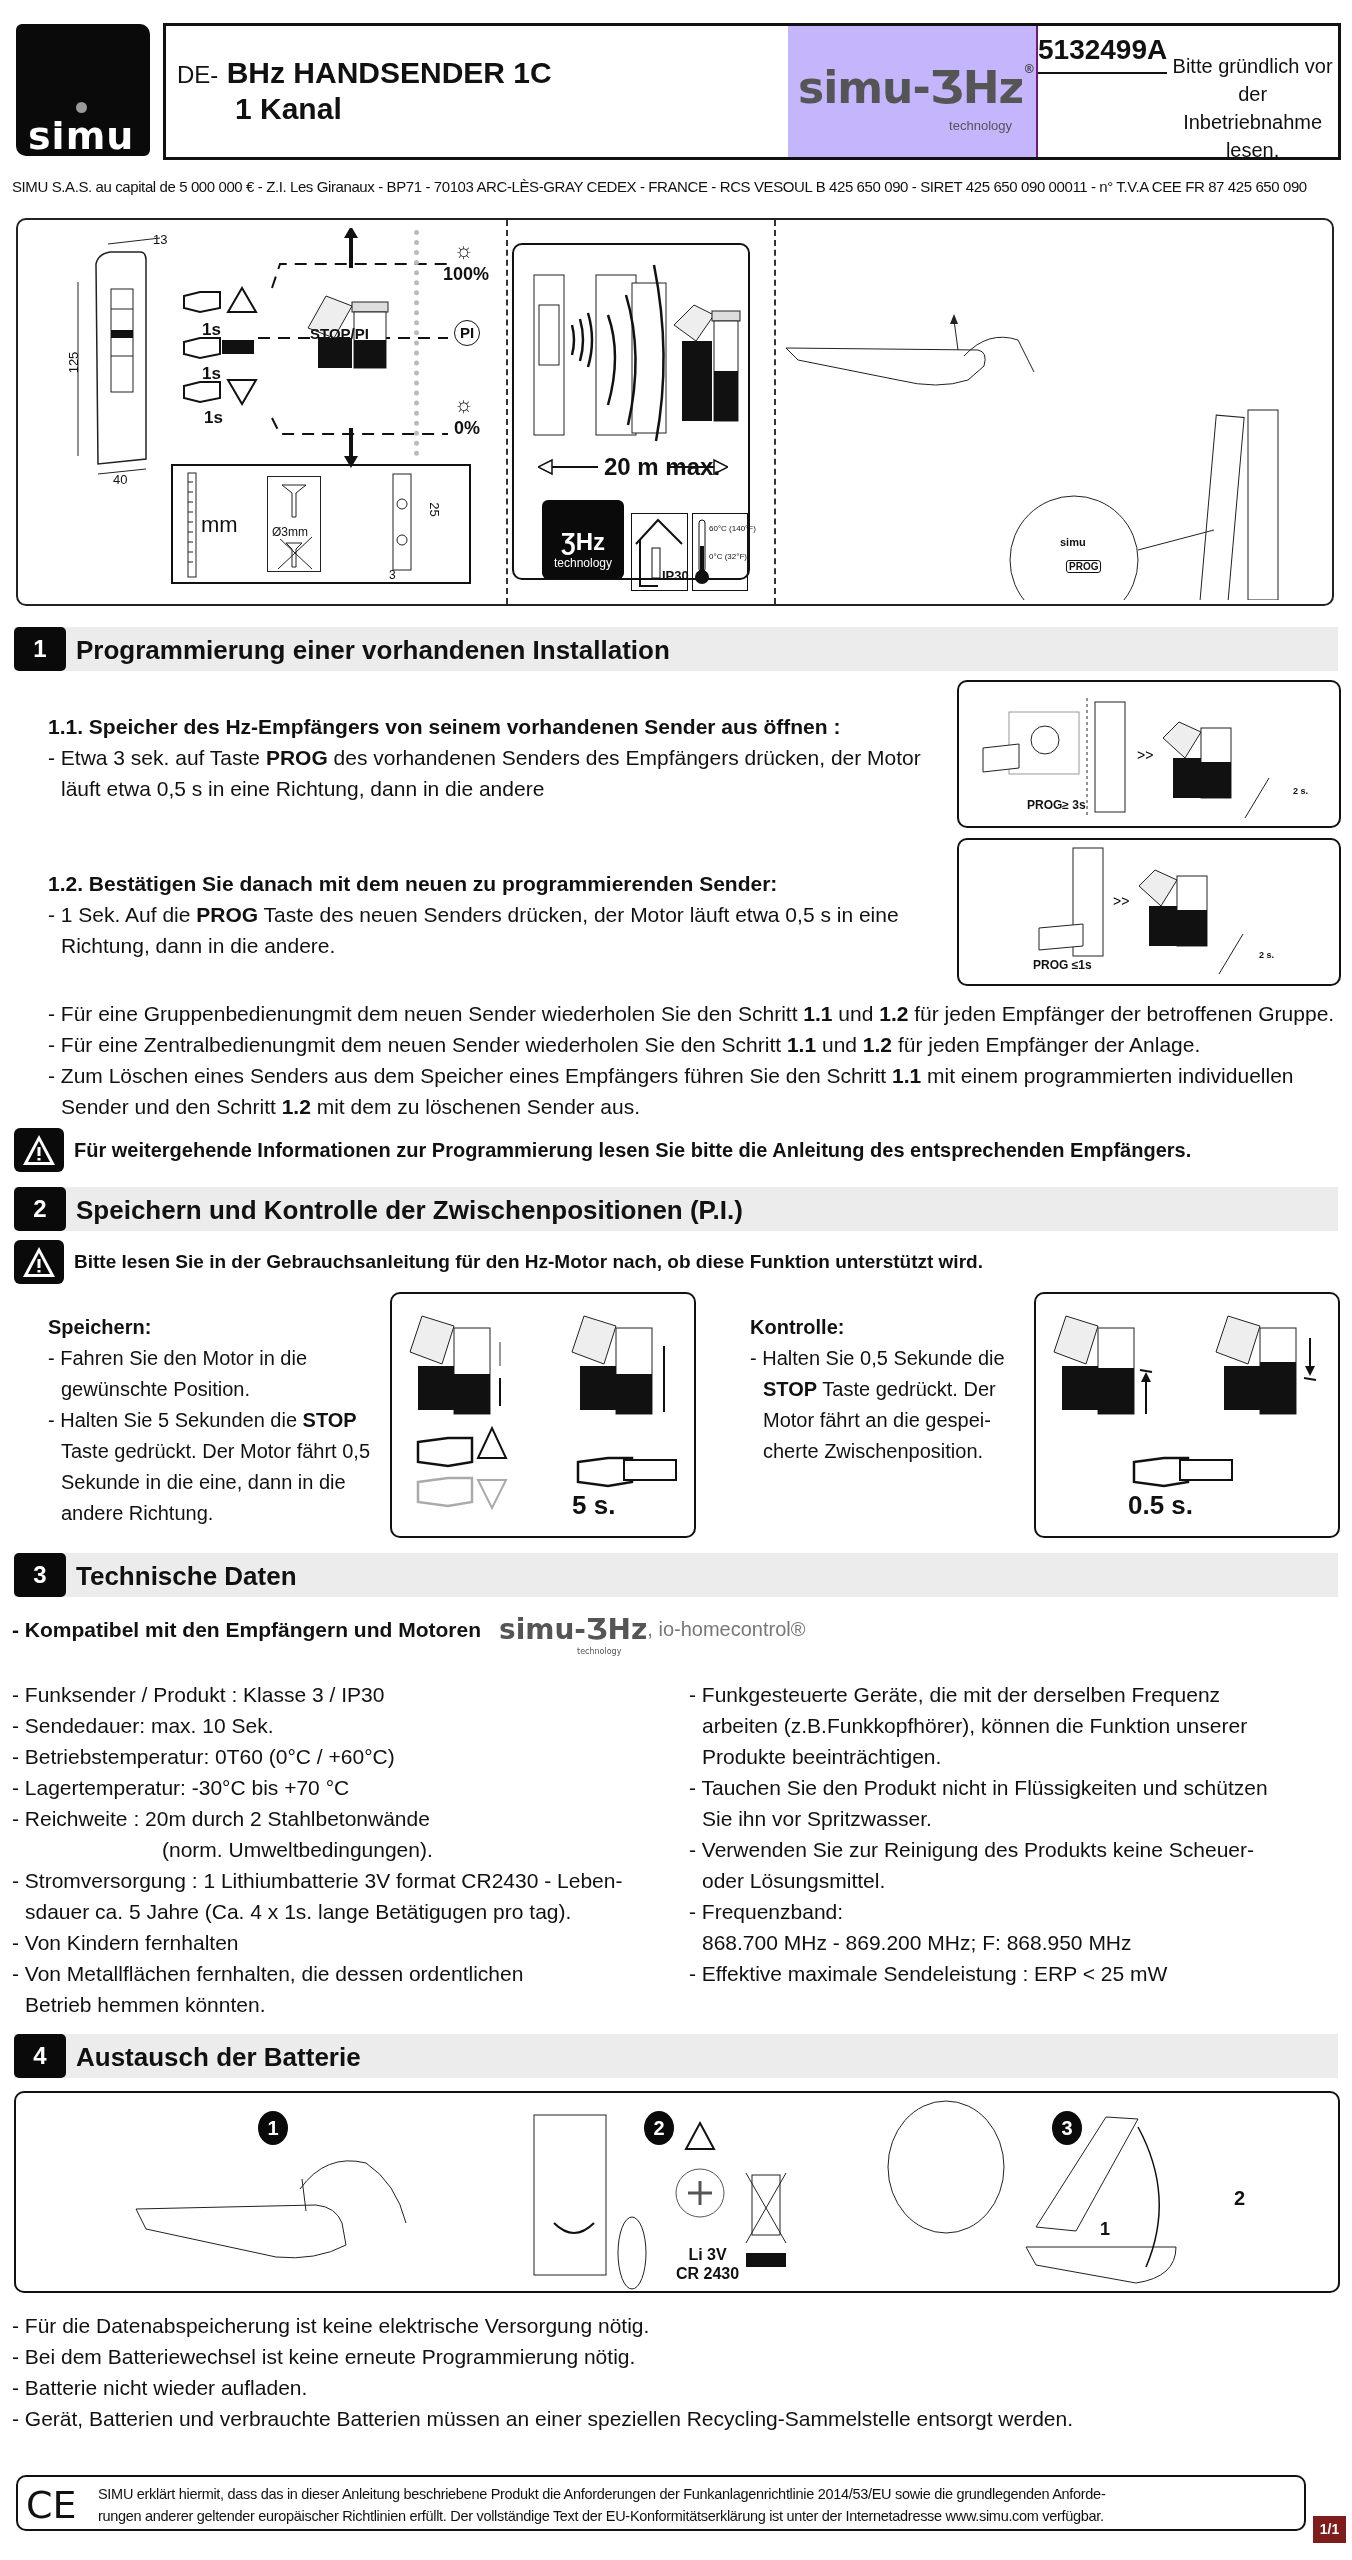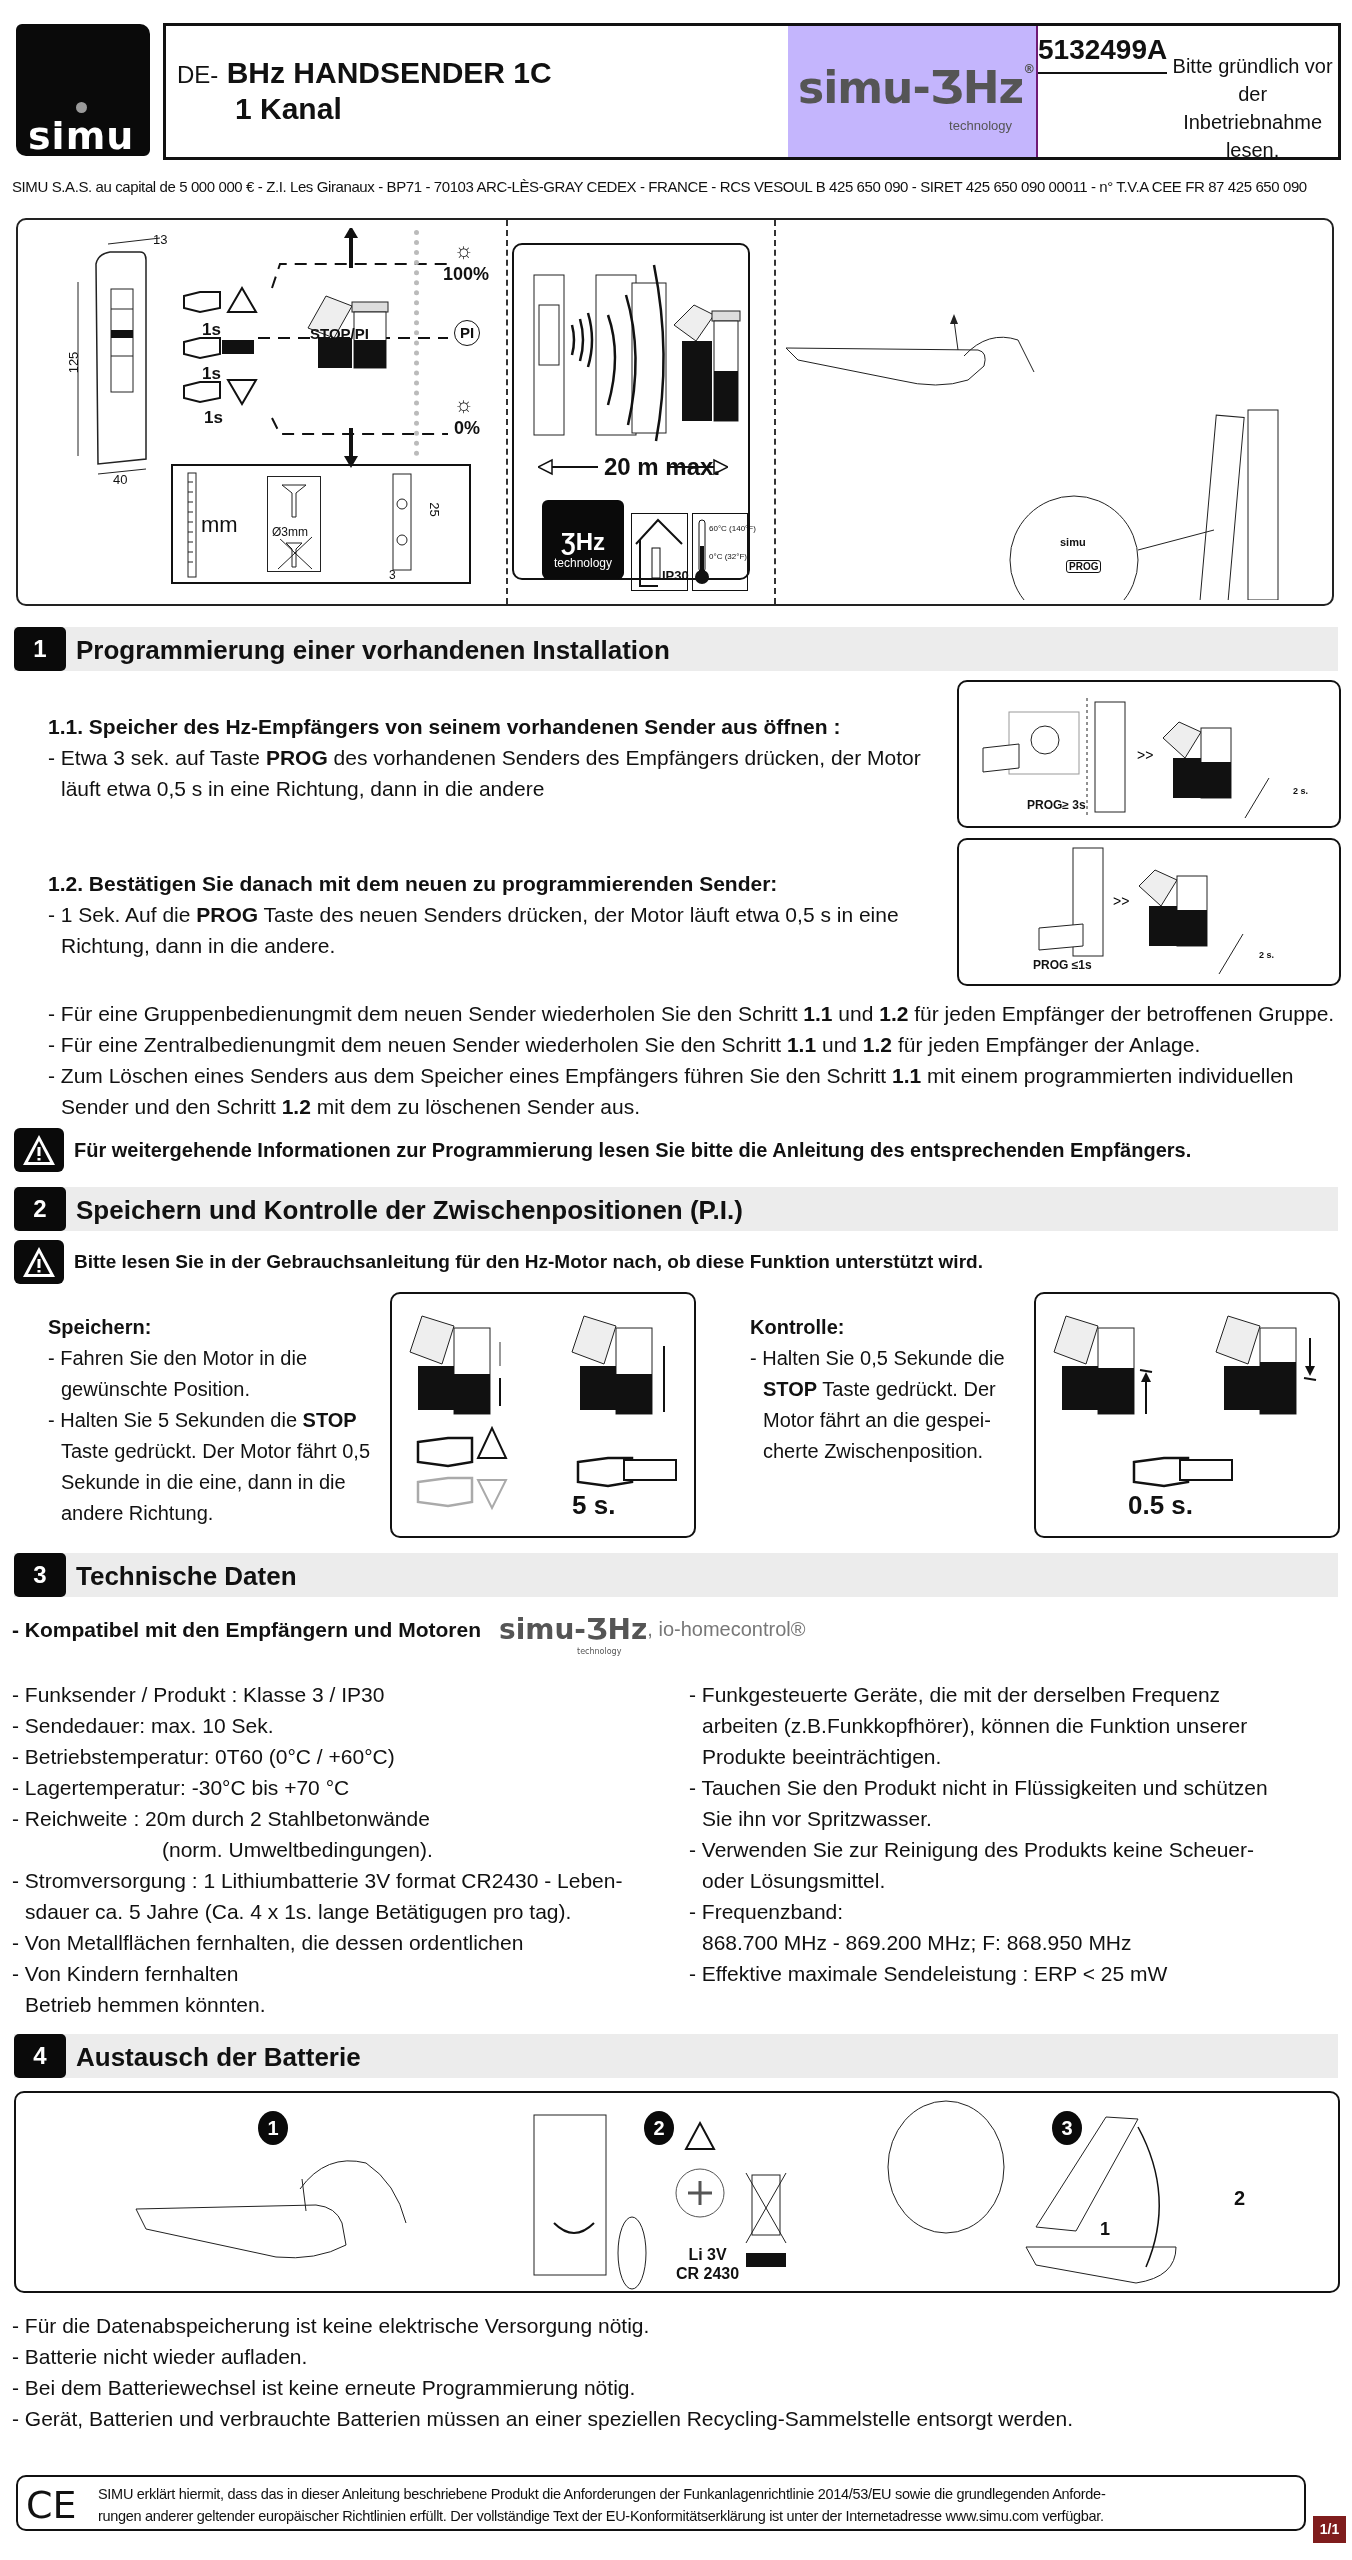--- a/index.html
+++ b/index.html
@@ -393,22 +393,22 @@
 
 <ul class="abs list" style="left:12px;top:1679px;width:660px">
   <li>- Funksender / Produkt : Klasse 3 / IP30</li>
   <li>- Sendedauer: max. 10 Sek.</li>
   <li>- Betriebstemperatur: 0T60 (0°C / +60°C)</li>
   <li>- Lagertemperatur: -30°C bis +70 °C</li>
   <li>- Reichweite : 20m durch 2 Stahlbetonwände</li>
   <li style="padding-left:150px">(norm. Umweltbedingungen).</li>
   <li>- Stromversorgung : 1 Lithiumbatterie 3V format CR2430 - Leben-</li>
   <li class="cont">sdauer ca. 5 Jahre (Ca. 4 x 1s. lange Betätigugen pro tag).</li>
+  <li>- Von Kindern fernhalten</li>
   <li>- Von Metallflächen fernhalten, die dessen ordentlichen</li>
-  <li>- Von Kindern fernhalten</li>
   <li class="cont">Betrieb hemmen könnten.</li>
 </ul>
 <ul class="abs list" style="left:689px;top:1679px;width:660px">
   <li>- Funkgesteuerte Geräte, die mit der derselben Frequenz</li>
   <li class="cont">arbeiten (z.B.Funkkopfhörer), können die Funktion unserer</li>
   <li class="cont">Produkte beeinträchtigen.</li>
   <li>- Tauchen Sie den Produkt nicht in Flüssigkeiten und schützen</li>
   <li class="cont">Sie ihn vor Spritzwasser.</li>
   <li>- Verwenden Sie zur Reinigung des Produkts keine Scheuer-</li>
   <li class="cont">oder Lösungsmittel.</li>
@@ -450,22 +450,22 @@
     <path d="M160 130 L230 20 L262 22 L200 134 Z" fill="#fff" stroke="#222"></path>
     <path d="M150 150 L300 150 Q300 180 260 186 L160 168 Z" fill="#fff" stroke="#222"></path>
     <path d="M262 30 Q300 100 270 170" fill="none" stroke="#111" stroke-width="1.5"></path>
   </svg>
   <span class="abs" style="left:1084px;top:126px;font-size:18px;font-weight:bold">1</span>
   <span class="abs" style="left:1218px;top:94px;font-size:20px;font-weight:bold">2</span>
 </div>
 
 <ul class="abs list" style="left:12px;top:2310px;width:1330px">
   <li>- Für die Datenabspeicherung ist keine elektrische Versorgung nötig.</li>
+  <li>- Bei dem Batteriewechsel ist keine erneute Programmierung nötig.</li>
   <li>- Batterie nicht wieder aufladen.</li>
-  <li>- Bei dem Batteriewechsel ist keine erneute Programmierung nötig.</li>
   <li>- Gerät, Batterien und verbrauchte Batterien müssen an einer speziellen Recycling-Sammelstelle entsorgt werden.</li>
 </ul>
 
 <div class="abs ce-box">
   <span class="ce-mark">CE</span>
   <div class="ce-text">
     <div>SIMU erklärt hiermit, dass das in dieser Anleitung beschriebene Produkt die Anforderungen der Funkanlagenrichtlinie 2014/53/EU sowie die grundlegenden Anforde-</div>
     <div>rungen anderer geltender europäischer Richtlinien erfüllt. Der vollständige Text der EU-Konformitätserklärung ist unter der Internetadresse www.simu.com verfügbar.</div>
   </div>
 </div>

